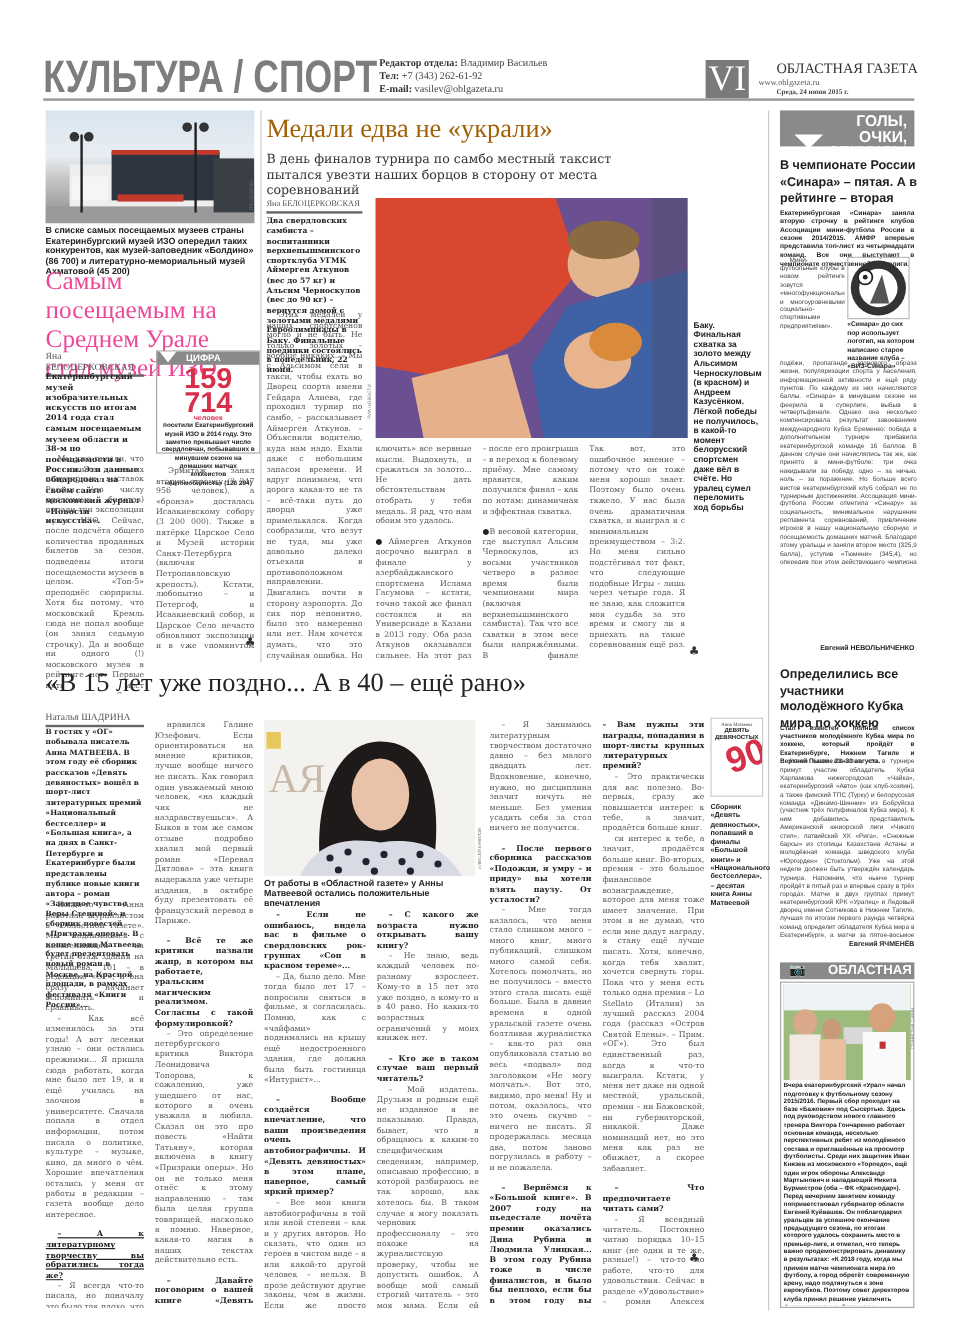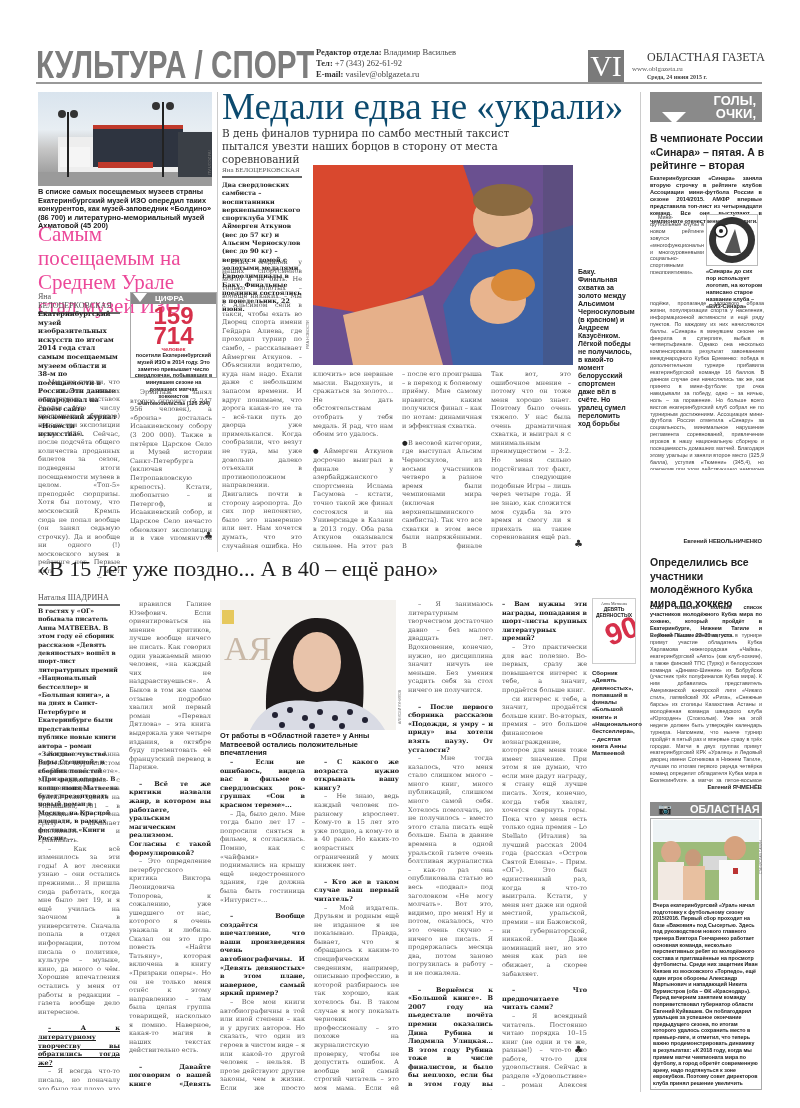--- a/index.html
+++ b/index.html
@@ -75,21 +75,21 @@
   </div>
   <div class="sans" style="text-align:center;font-size:24px;font-weight:bold;color:#d6304a;line-height:20px;margin-top:2px;">159 714</div>
   <div class="sans" style="text-align:center;font-size:6px;font-weight:bold;color:#d6304a;">человек</div>
   <div class="sans" style="text-align:center;font-size:5.4px;line-height:6.8px;color:#222;font-weight:bold;padding:0 3px;">посетили Екатеринбургский музей ИЗО в 2014 году. Это заметно превышает число свердловчан, побывавших в минувшем сезоне на домашних матчах хоккеистов «Автомобилиста» (126 294)</div>
 </div>
 <div class="abs body-text" style="left:130px;top:388px;width:82px;height:152px;">Эрмитаж занял вторую строчку (3 247 956 человек), а «бронза» досталась Исаакиевскому собору (3 200 000). Также в пятёрке Царское Село и Музей истории Санкт-Петербурга (включая Петропавловскую крепость). Кстати, любопытно – и Петергоф, и Исаакиевский собор, и Царское Село нечасто обновляют экспозиции и в уже упомянутом рейтинге самых популярных выставок их нет. Их «касса» – это в основном туристы. Другое дело – Екатеринбургский музей ИЗО. Он делает ставку именно на «своих» и регулярно обновляет экспозиции, порой презентуя по две-три экспозиции в месяц.</div>
 <div class="abs end-mark" style="left:204px;top:530px;">♣</div>
 
 <div class="abs vline" style="left:217px;top:92px;height:460px;"></div>
 
-<div class="abs serif" style="left:222px;top:88px;font-size:37px;line-height:38px;color:#0c4a6e;white-space:nowrap;">Медали едва не «украли»</div>
+<div class="abs serif" style="left:222px;top:88px;font-size:22px;line-height:38px;color:#a16207;white-space:nowrap;">Медали едва не «украли»</div>
 <div class="abs" style="left:222px;top:127px;width:330px;font-size:10.5px;line-height:13px;color:#333;font-family:'DejaVu Serif',serif;">В день финалов турнира по самбо местный таксист пытался увезти наших борцов в сторону от места соревнований</div>
 <div class="abs byline" style="left:222px;top:166px;width:80px;font-size:7px;">Яна БЕЛОЦЕРКОВСКАЯ</div>
 <div class="abs lead" style="left:222px;top:181px;width:80px;font-size:6.3px;line-height:8.3px;">Два свердловских самбиста – воспитанники верхнепышминского спортклуба УГМК Аймерген Аткунов (вес до 57 кг) и Альсим Черноскулов (вес до 90 кг) – вернутся домой с золотыми медалями Евроолимпиады в Баку. Финальные поединки состоялись в понедельник, 22 июня.</div>
 <div class="abs body-text" style="left:222px;top:258px;width:80px;height:292px;">
   <span>Этих медалей у наших спортсменов могло и не быть. Не только золотых – вообще никаких. – Мы с Альсимом сели в такси, чтобы ехать во Дворец спорта имени Гейдара Алиева, где проходил турнир по самбо, – рассказывает Аймерген Аткунов. – Объяснили водителю, куда нам надо. Ехали даже с небольшим запасом времени. И вдруг понимаем, что дорога какая-то не та – всё-таки путь до дворца уже примелькался. Когда сообразили, что везут не туда, мы уже довольно далеко отъехали в противоположном направлении. Двигались почти в сторону аэропорта. До сих пор непонятно, было это намеренно или нет. Нам хочется думать, что это случайная ошибка. Но пришлось разбираться, где мы, пытаться ещё раз объяснить, куда нам надо... В итоге мы вообще приехали за двадцать минут до начала соревнований. Нас ещё и долго не пускали, потому что все спортсмены уже были внутри. Мы же потеряли время, пока объяснили, кто мы и куда. В итоге, конечно,</span>
   
 </div>
 
 <div class="abs photo" style="left:313px;top:165px;width:260px;height:200px;background:linear-gradient(135deg,#b55 0%,#e56040 35%,#7a4aa8 60%,#5577aa 100%);">
   <svg width="260" height="200">

